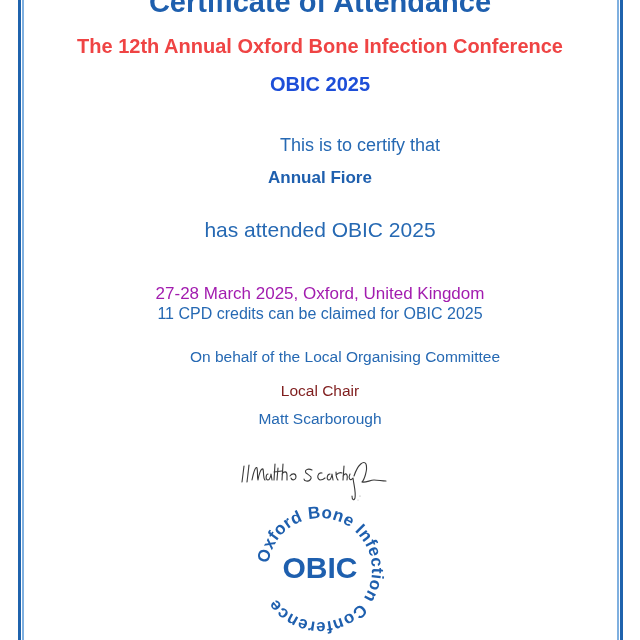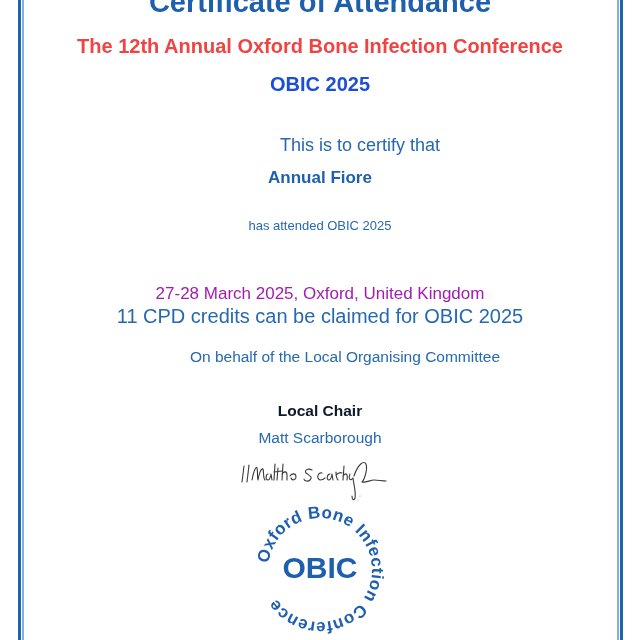--- a/index.html
+++ b/index.html
@@ -58,49 +58,48 @@
       padding-left: 40px;
     }
     .recipient {
       top: 169px;
       font-size: 17px;
       font-weight: bold;
       color: #1e5fae;
     }
     .attended {
       top: 219px;
-      font-size: 13px;
+      font-size: 21px;
       color: #2669b3;
     }
     .dates {
       top: 247px;
       font-size: 17px;
       color: #a21caf;
       margin-top: 38px;
     }
     .cpd {
       top: 306px;
-      font-size: 20px;
+      font-size: 16px;
       color: #2669b3;
     }
     .behalf {
       top: 349px;
       font-size: 15.5px;
       color: #2669b3;
       padding-left: 25px;
     }
     .chair-role {
       top: 383px;
       font-size: 15.5px;
-      font-weight: bold;
-      color: #0f172a;
-      margin-top: 20px;
+      font-weight: normal;
+      color: #7f1d1d;
     }
     .chair-name {
-      top: 430px;
+      top: 411px;
       font-size: 15.5px;
       color: #2669b3;
     }
     .signature {
       position: absolute;
       left: 238px;
       top: 456px;
       width: 160px;
       height: 50px;
     }

